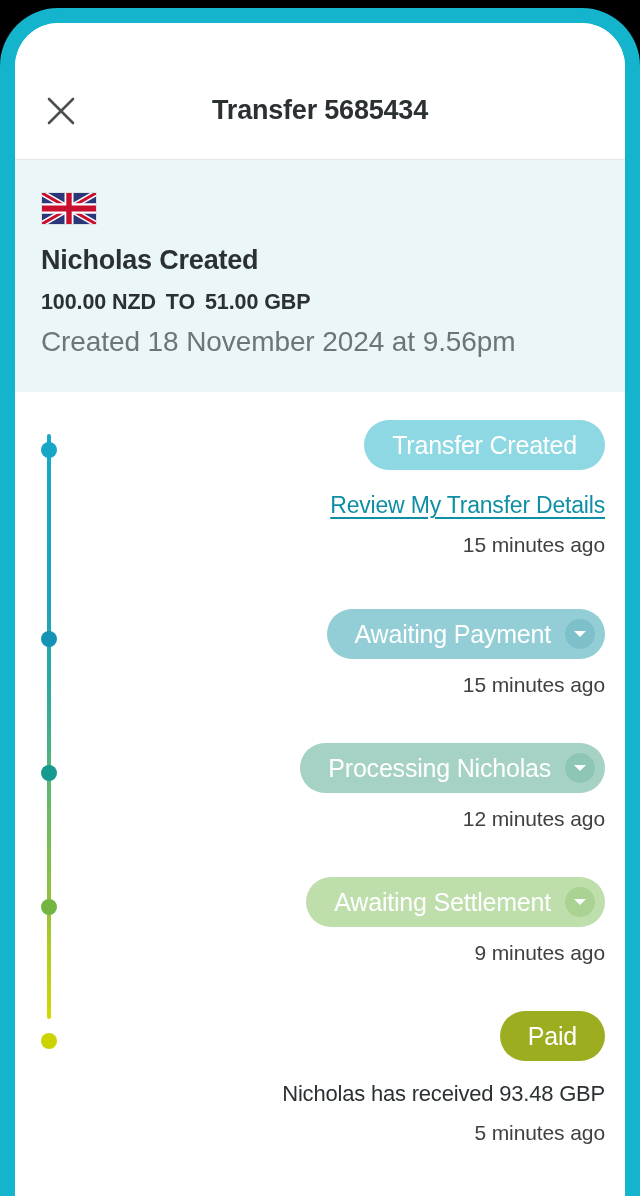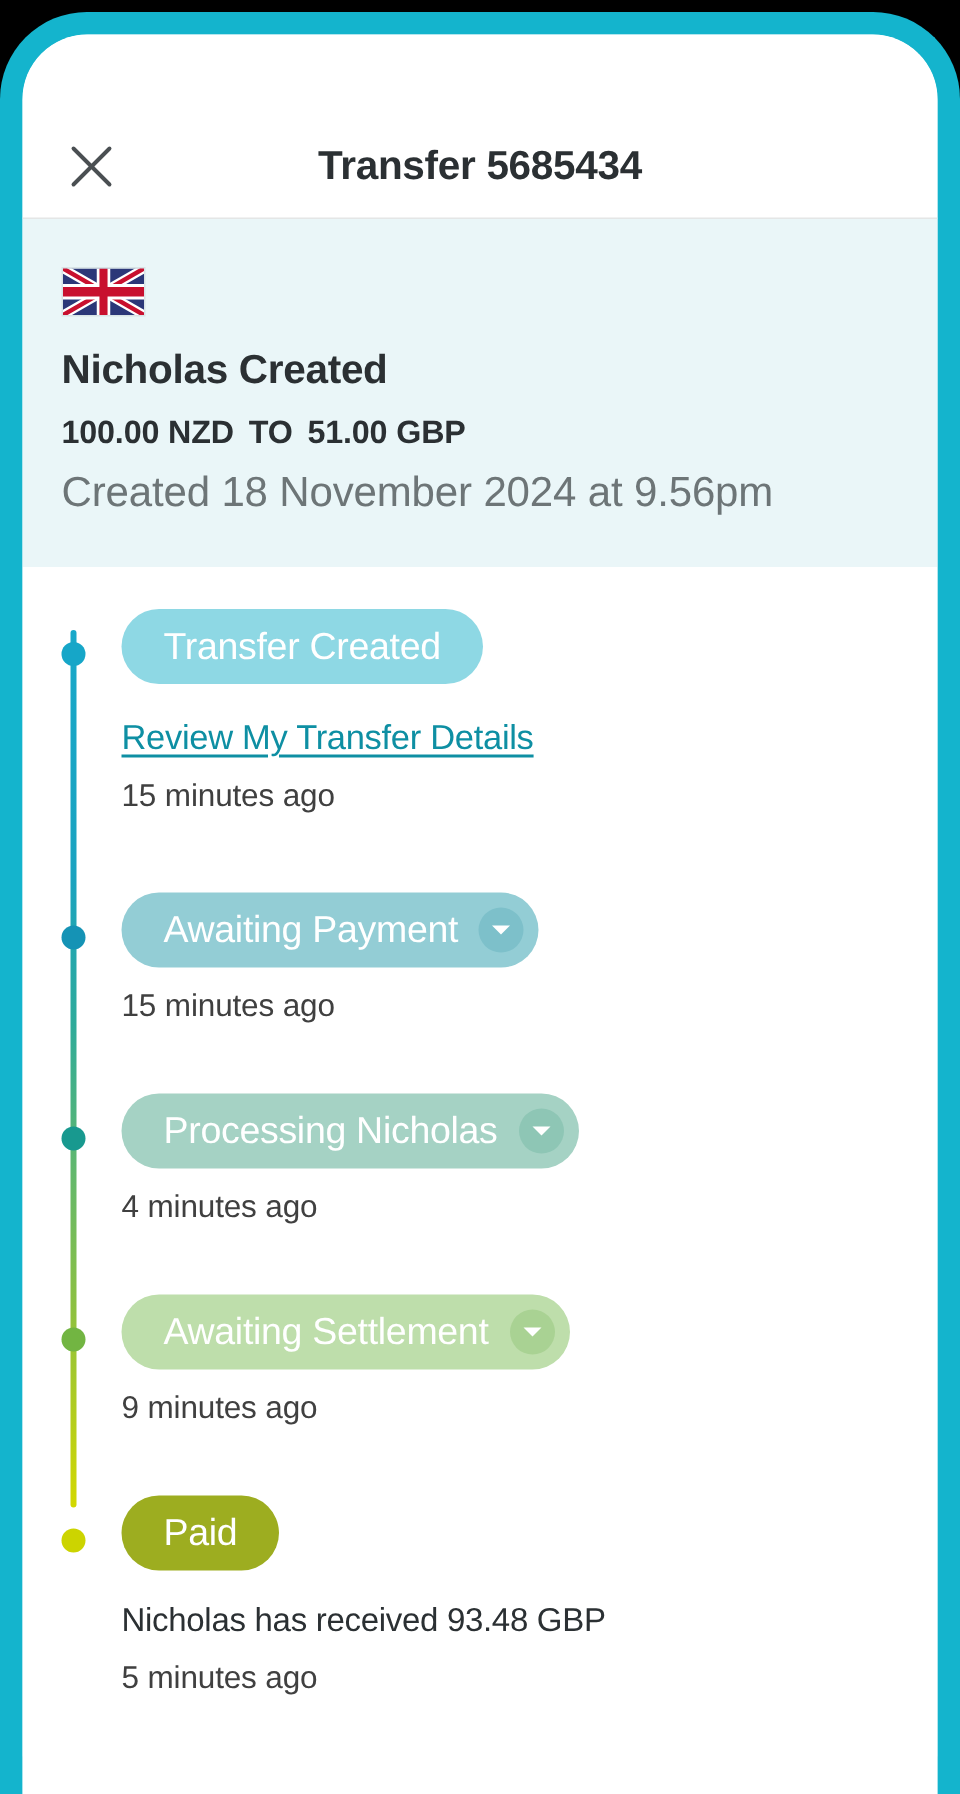--- a/index.html
+++ b/index.html
@@ -39,21 +39,21 @@
     bottom: 0;
     background: #ffffff;
     border-top-left-radius: 44px;
     border-top-right-radius: 44px;
     overflow: hidden;
   }
 
   
   #topbar {
     position: relative;
-    height: 123px;
+    height: 137px;
     background: #ffffff;
     border-bottom: 1px solid #e4e6e6;
     box-sizing: border-box;
   }
   #close-btn {
     position: absolute;
     left: 24px;
     top: 66px;
     width: 44px;
     height: 44px;
@@ -112,20 +112,21 @@
     margin: 0;
     letter-spacing: -0.1px;
   }
 
   
   #timeline {
     position: relative;
     background: #ffffff;
     padding: 28px 0 40px 0;
     min-height: 700px;
+    text-align: right;
   }
   #timeline-rail {
     position: absolute;
     left: 32px;
     top: 42px;
     width: 4px;
     height: 585px;
     border-radius: 2px;
     background: linear-gradient(to bottom,
         #18a8c9 0%,
@@ -280,21 +281,21 @@
       <div class="tl-item">
         <span class="tl-dot" style="background:#18998f"></span>
         <div class="pill" style="background:#a5d2c4">
           <span class="pill-label">Processing Nicholas</span>
           <span class="caret" style="background:#8ec6b5">
             <svg width="14" height="10" viewBox="0 0 14 10">
                 <path d="M1,2 L7,8 L13,2 Z" fill="#ffffff"></path>
               </svg>
           </span>
         </div>
-        <div class="tl-time">4 minutes ago</div>
+        <div class="tl-time">12 minutes ago</div>
       </div>
 
       <div class="spacer-md"></div>
 
       <div class="tl-item">
         <span class="tl-dot" style="background:#72b542"></span>
         <div class="pill" style="background:#bedeab">
           <span class="pill-label">Awaiting Settlement</span>
           <span class="caret" style="background:#a9d293">
             <svg width="14" height="10" viewBox="0 0 14 10">

